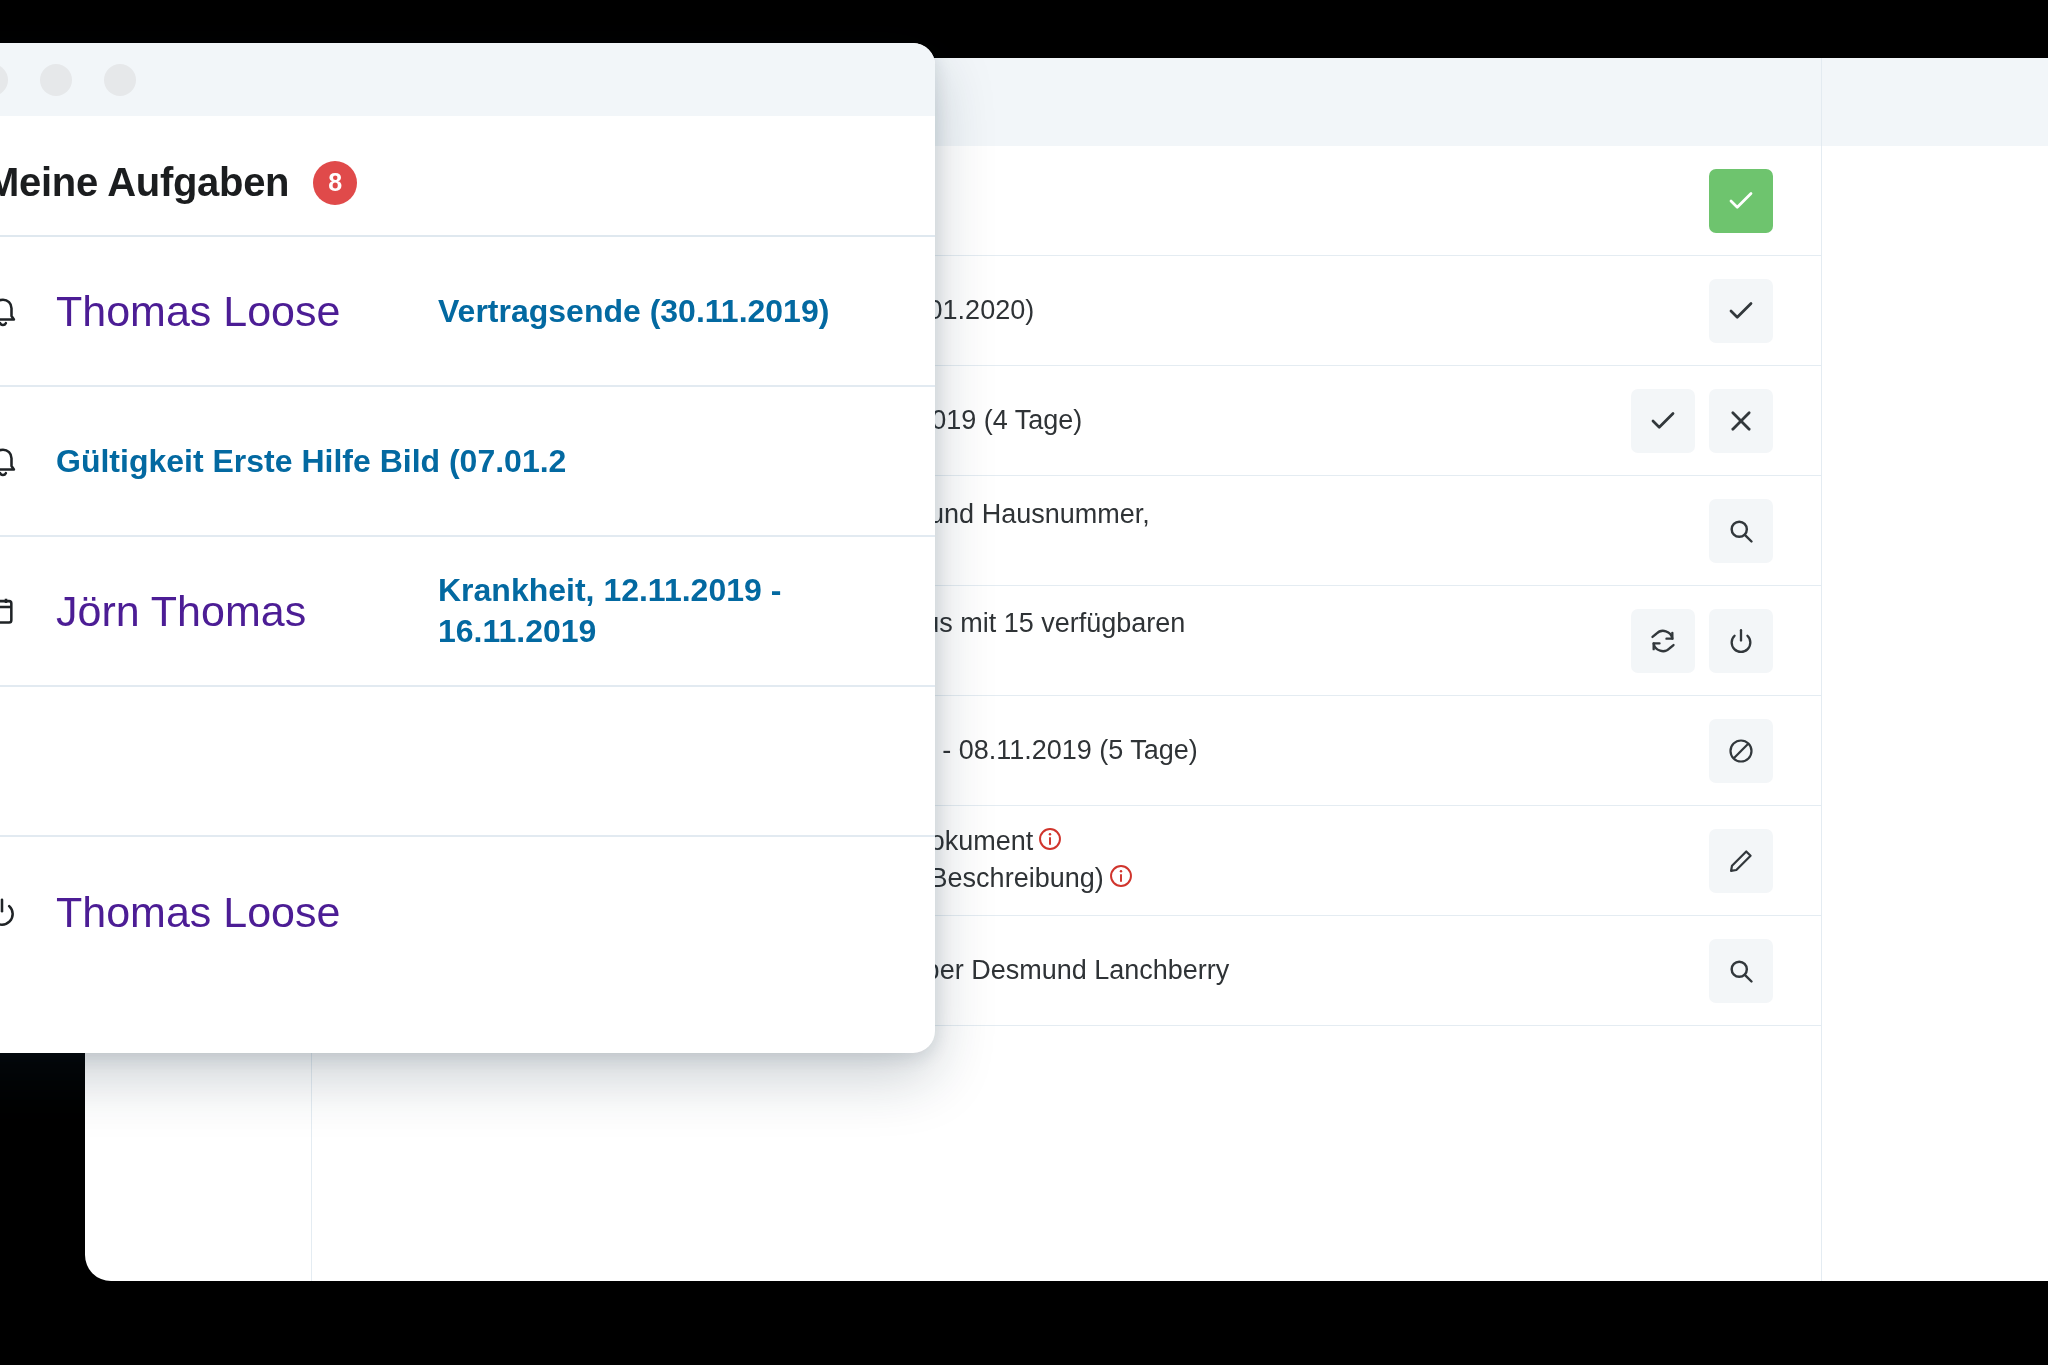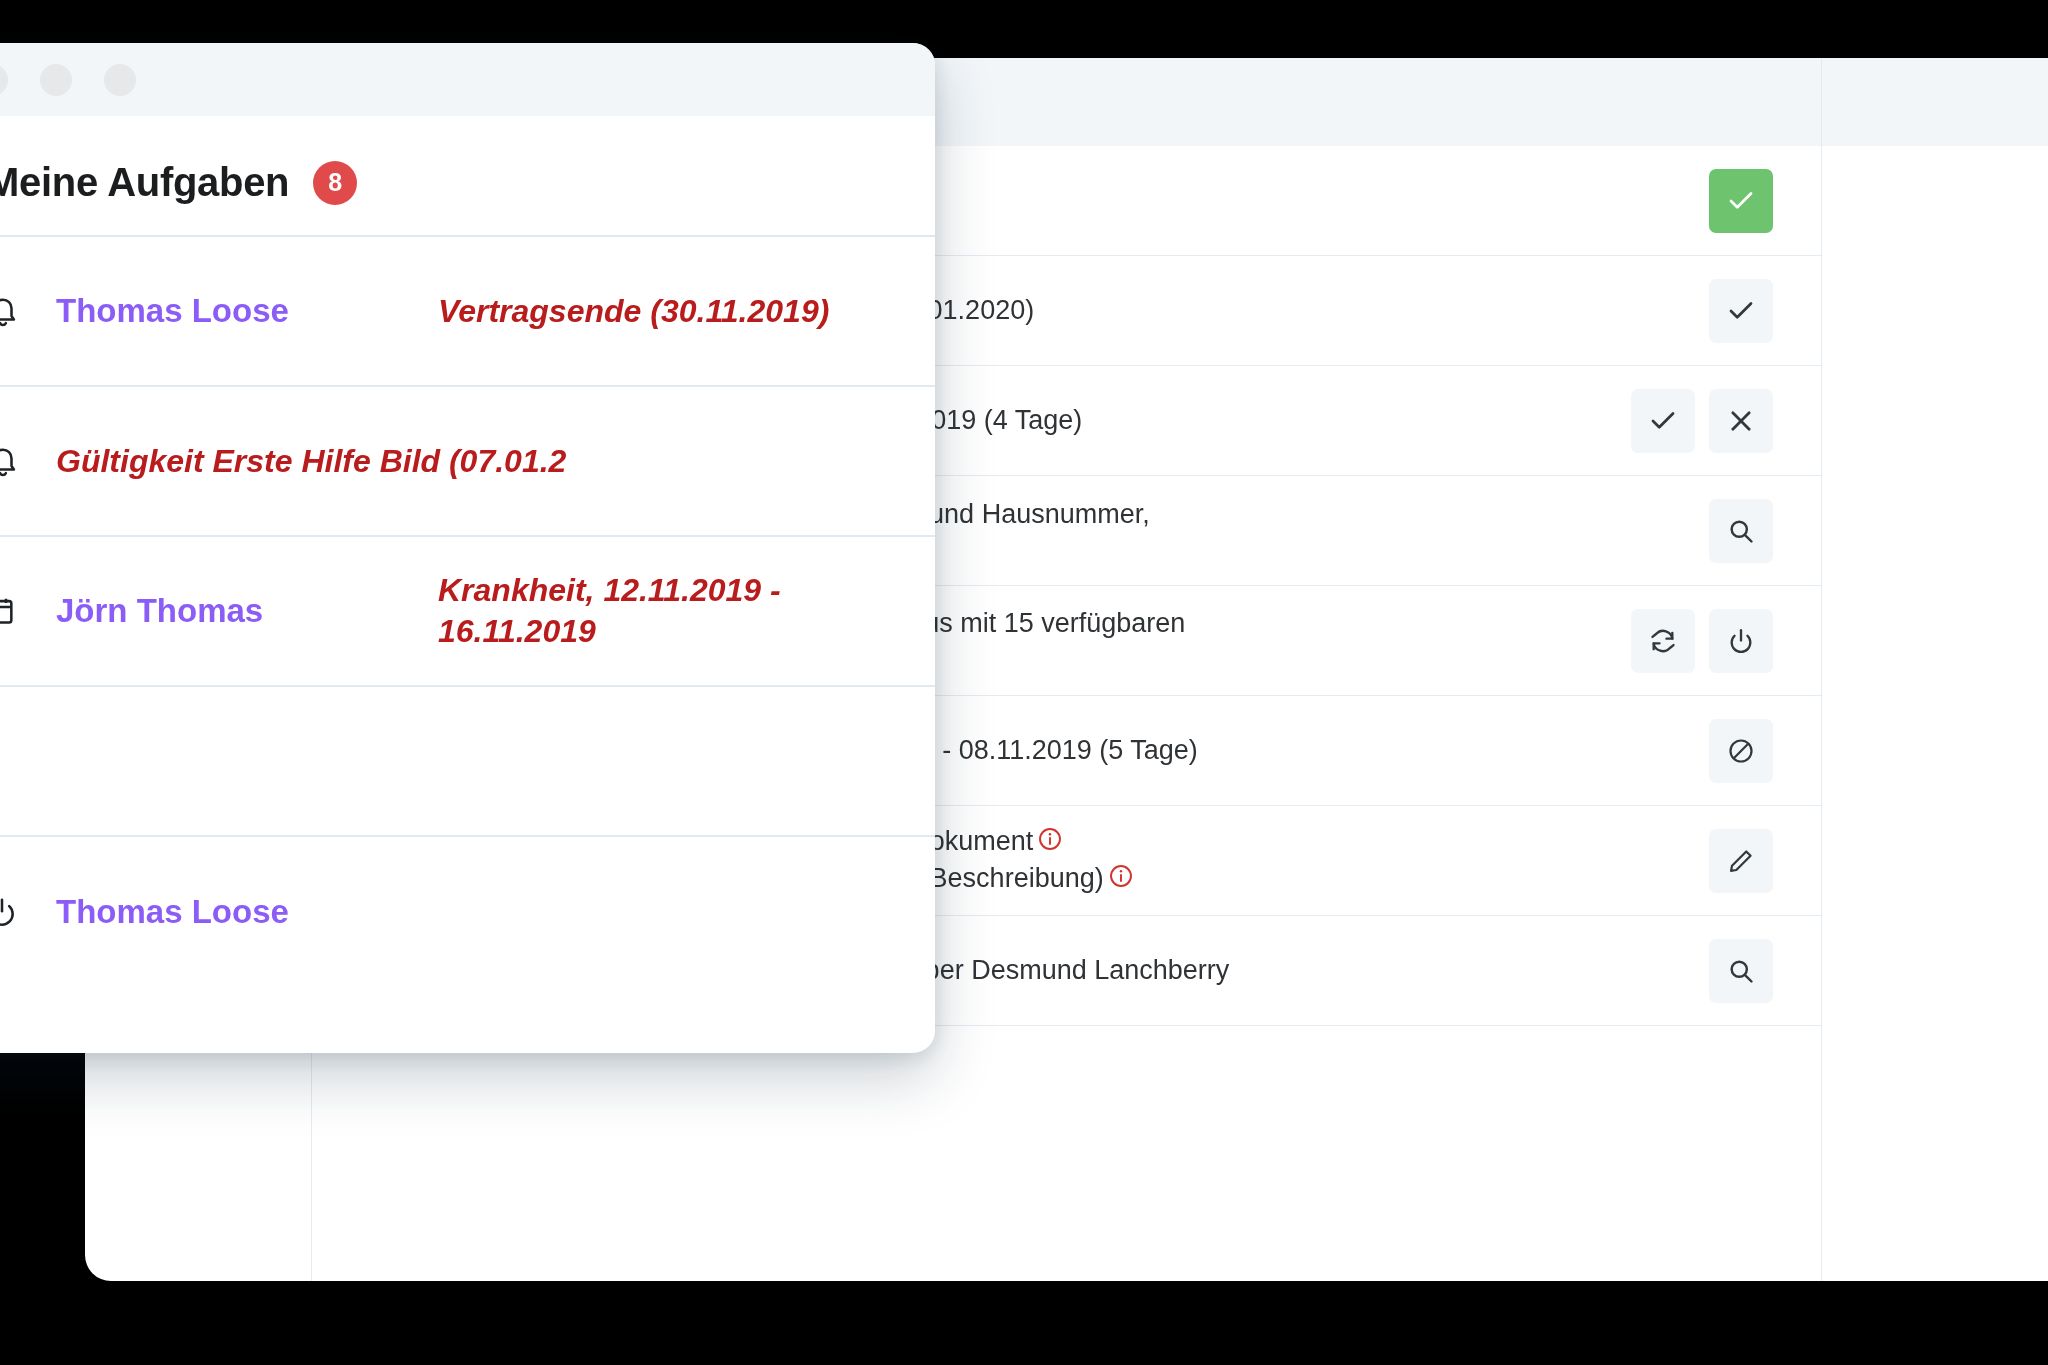--- a/index.html
+++ b/index.html
@@ -218,33 +218,31 @@
   .fp-icon {
     flex: 0 0 70px;
     display: flex;
     align-items: center;
     color: #1f2326;
   }
   .fp-icon svg { display: block; }
 
   .fp-name {
     flex: 0 0 382px;
-    color: #8b5cf6;
-    font-size: 33px;
-    font-weight: bold;
+    color: #4c1d95;
+    font-size: 43px;
   }
 
   .fp-text {
     flex: 1 1 auto;
-    color: #b91c1c;
+    color: #0369a1;
     font-size: 32px;
     font-weight: bold;
     line-height: 1.28;
     padding-right: 30px;
-    font-style: italic;
   }
 </style>
 </head>
 <body>
 
 <div id="stage">
 
   <div id="bg-window">
 
     <div id="bg-titlebar">

